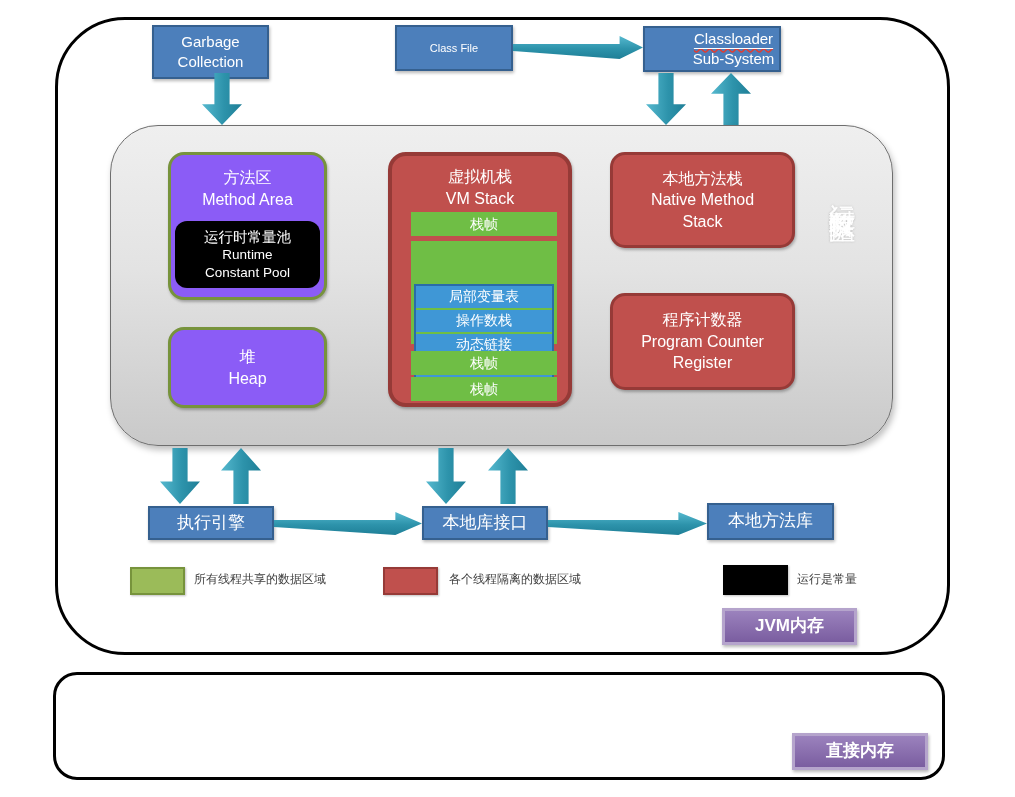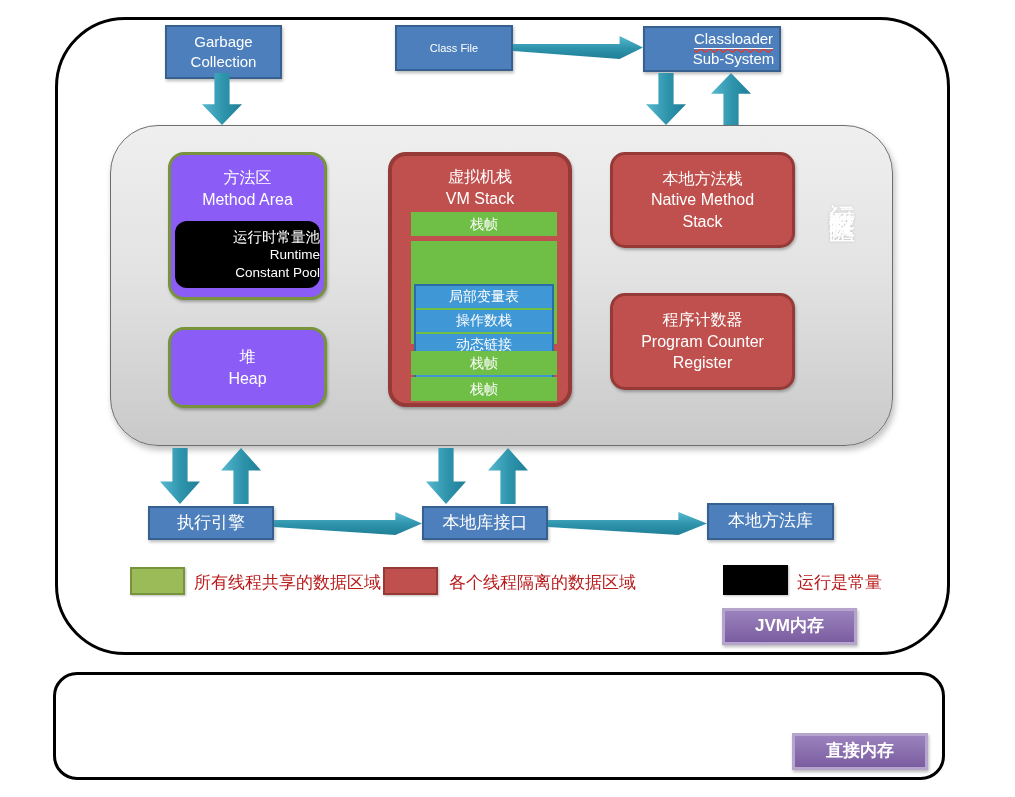--- a/index.html
+++ b/index.html
@@ -39,49 +39,49 @@
                display: flex; align-items: center; justify-content: center; }
   .rows-wrap { position: absolute; left: 19px; top: 85px; width: 146px; height: 103px;
                background: #6fbe45; padding: 3px; }
   .rows-inner { width: 100%; height: 100%; border: 2px solid #2a6ca8; background: #6fbe45;
                 display: flex; flex-direction: column; gap: 2px; margin-top: 40px; }
   .row { flex: 1; background: #3f97d6; color: #fff; font-size: 14px;
          display: flex; align-items: center; justify-content: center; }
 
   .black-box { position: absolute; left: 4px; top: 66px; width: 145px; height: 67px;
                background: #000; border-radius: 12px; color: #fff; font-size: 13.5px;
-               display: flex; flex-direction: column; align-items: flex-end; justify-content: center;
+               display: flex; flex-direction: column; align-items: center; justify-content: center;
                line-height: 1.3; }
 
   
   .arr { position: absolute; }
   .arr-down { background: linear-gradient(90deg,#56b9cf 0%,#2d93ab 55%,#1f7f97 100%);
               clip-path: polygon(31% 0, 69% 0, 69% 60%, 100% 60%, 50% 100%, 0 60%, 31% 60%); }
   .arr-up   { background: linear-gradient(90deg,#56b9cf 0%,#2d93ab 55%,#1f7f97 100%);
               clip-path: polygon(50% 0, 100% 40%, 69% 40%, 69% 100%, 31% 100%, 31% 40%, 0 40%); }
   .arr-right{ background: linear-gradient(180deg,#56b9cf 0%,#2d93ab 55%,#1f7f97 100%);
               clip-path: polygon(0 35%, 82% 35%, 82% 0, 100% 50%, 82% 100%, 0 65%); }
 
   
   .sw { position: absolute; box-shadow: 1px 1px 2px rgba(0,0,0,.25); }
-  .legend-label { position: absolute; font-size: 17px; color: #b91c1c; white-space: nowrap; }
+  .legend-label { position: absolute; font-size: 12px; color: #404040; white-space: nowrap; }
 
   .u-wavy { text-decoration: underline wavy #e03c31; text-underline-offset: 4px; }
   .u-solid { text-decoration: underline solid #fff; }
   .zh-big { font-size: 16px; }
 </style>
 </head>
 <body>
 
 <div class="stage">
 
   <div class="frame-jvm"></div>
   <div class="frame-direct"></div>
 
-  <div class="bx blue" style="left:165px; top:25px; width:117px; height:54px;">
+  <div class="bx blue" style="left:152px; top:25px; width:117px; height:54px;">
     <span>Garbage</span>
     <span>Collection</span>
   </div>
 
   <div class="bx blue" style="left:395px; top:25px; width:118px; height:46px; font-size:11px;">
     <span>Class  File</span>
   </div>
 
   <div class="bx blue" style="left:643px; top:26px; width:138px; height:46px;padding-left:43px;">
     <span class="u-wavy"><span class="u-solid">Classloader</span></span>

